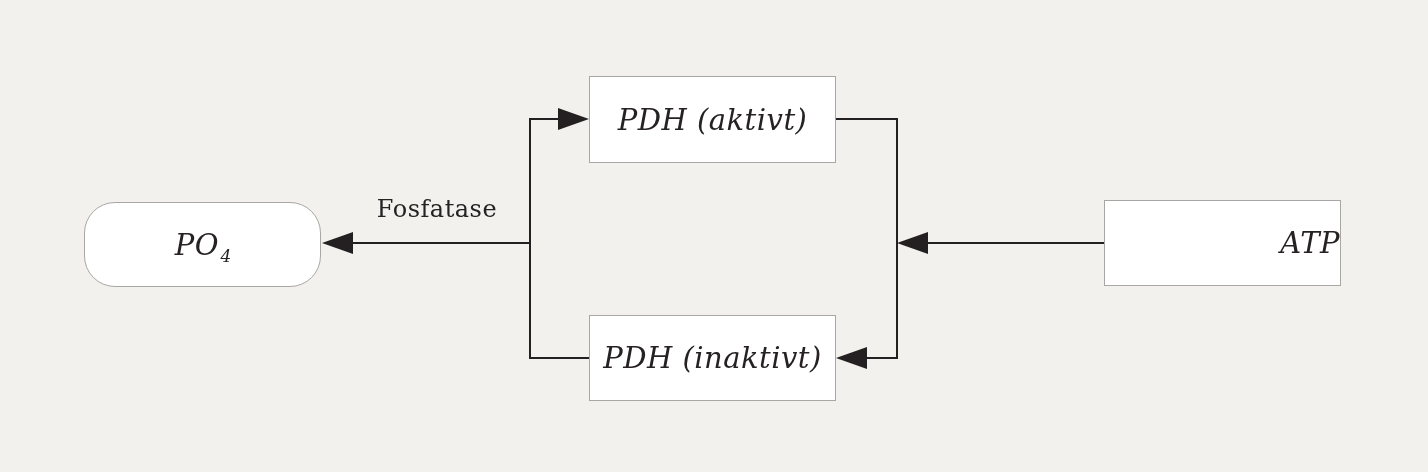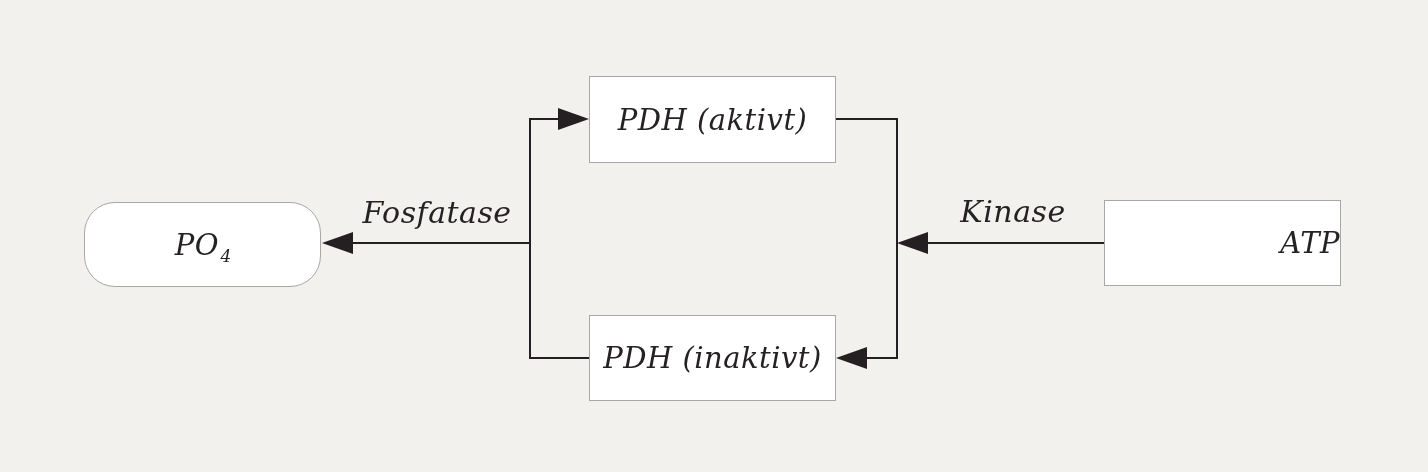--- a/index.html
+++ b/index.html
@@ -46,22 +46,21 @@
     font-size: 0.58em;
     line-height: 0;
     vertical-align: baseline;
     position: relative;
     bottom: -0.45em;
     left: 0.08em;
   }
   .edge-label {
     position: absolute;
     transform: translateX(-50%);
-    font-style: italic;
-    font-size: 30px;
+    font-size: 24px;
     color: #262224;
     letter-spacing: 0.5px;
     white-space: nowrap;
   }
   .edge-label-fosfatase { left: 437px;  top: 195px; }
   .edge-label-kinase    { left: 1013px; top: 194px; }
   .edge-line {
     fill: none;
     stroke: #242021;
     stroke-width: 2;
@@ -110,15 +109,14 @@
   <div class="node node-po4">
     <span><span>PO</span><sub>4</sub></span>
   </div>
 
   <div class="node node-atp">
     <span>ATP</span>
   </div>
 
   <div class="edge-label edge-label-fosfatase">Fosfatase</div>
 
-  <div class="edge-label edge-label-kinase">Kinase</div>
 
 </div>
 
 </body></html>

